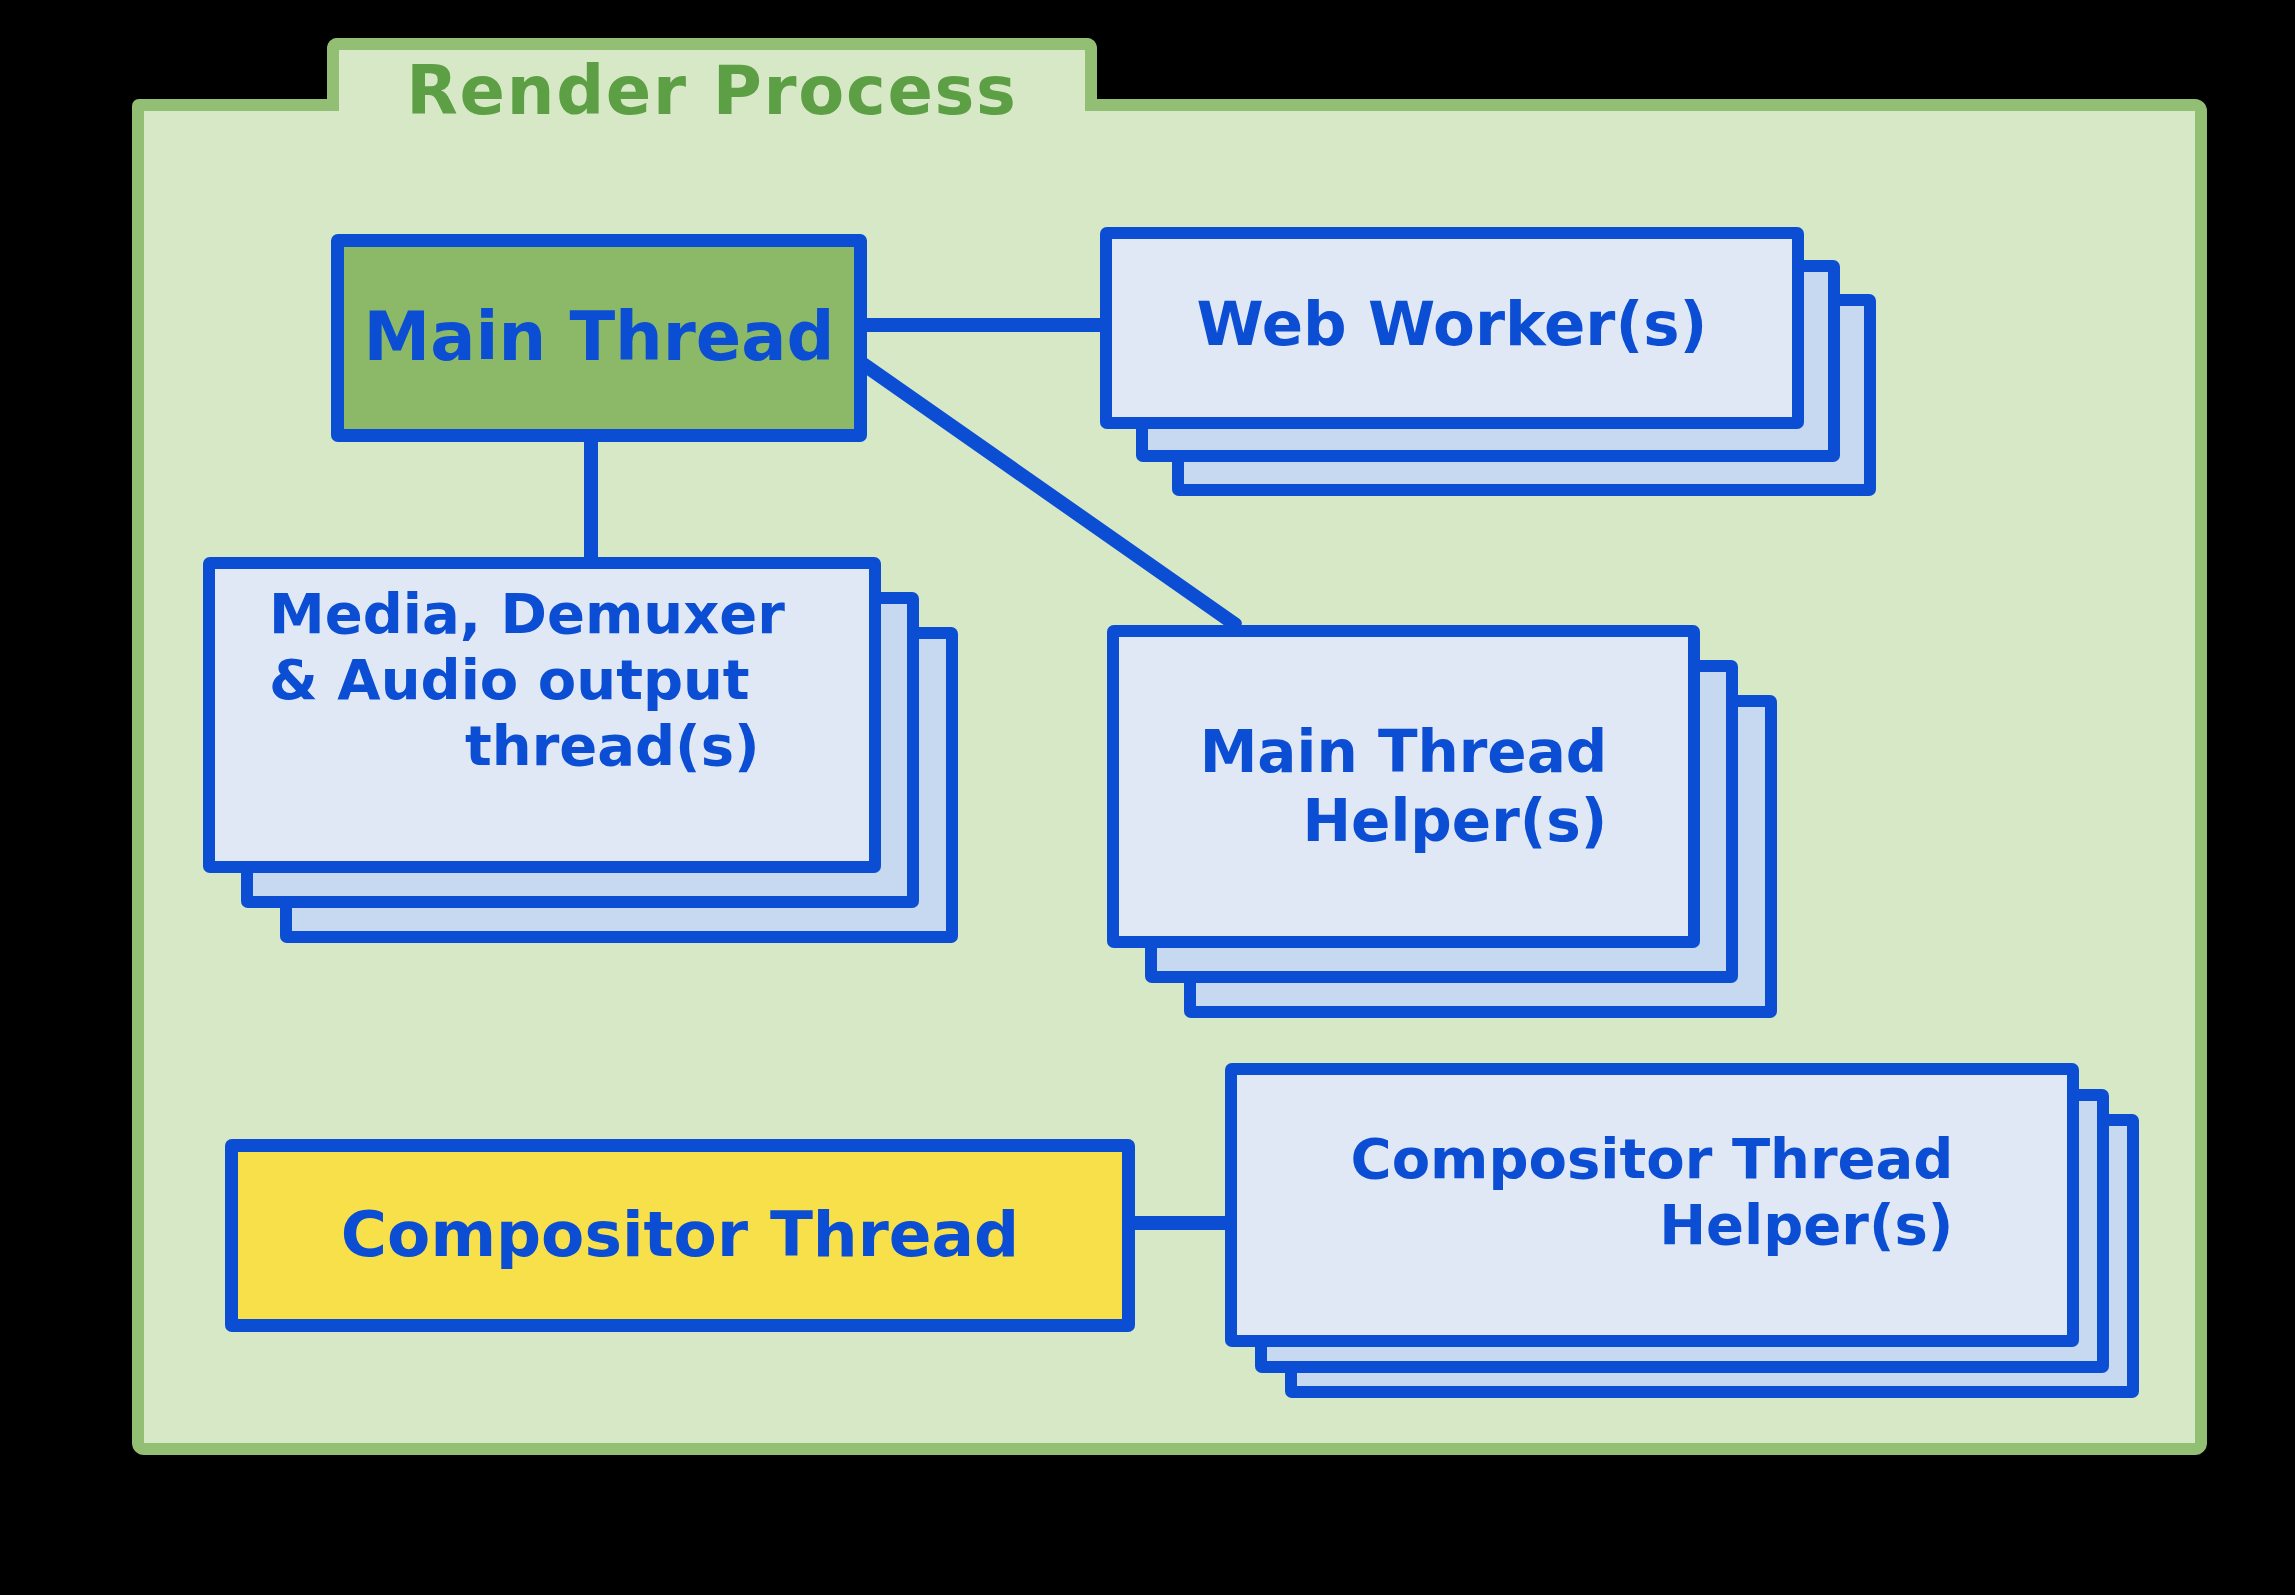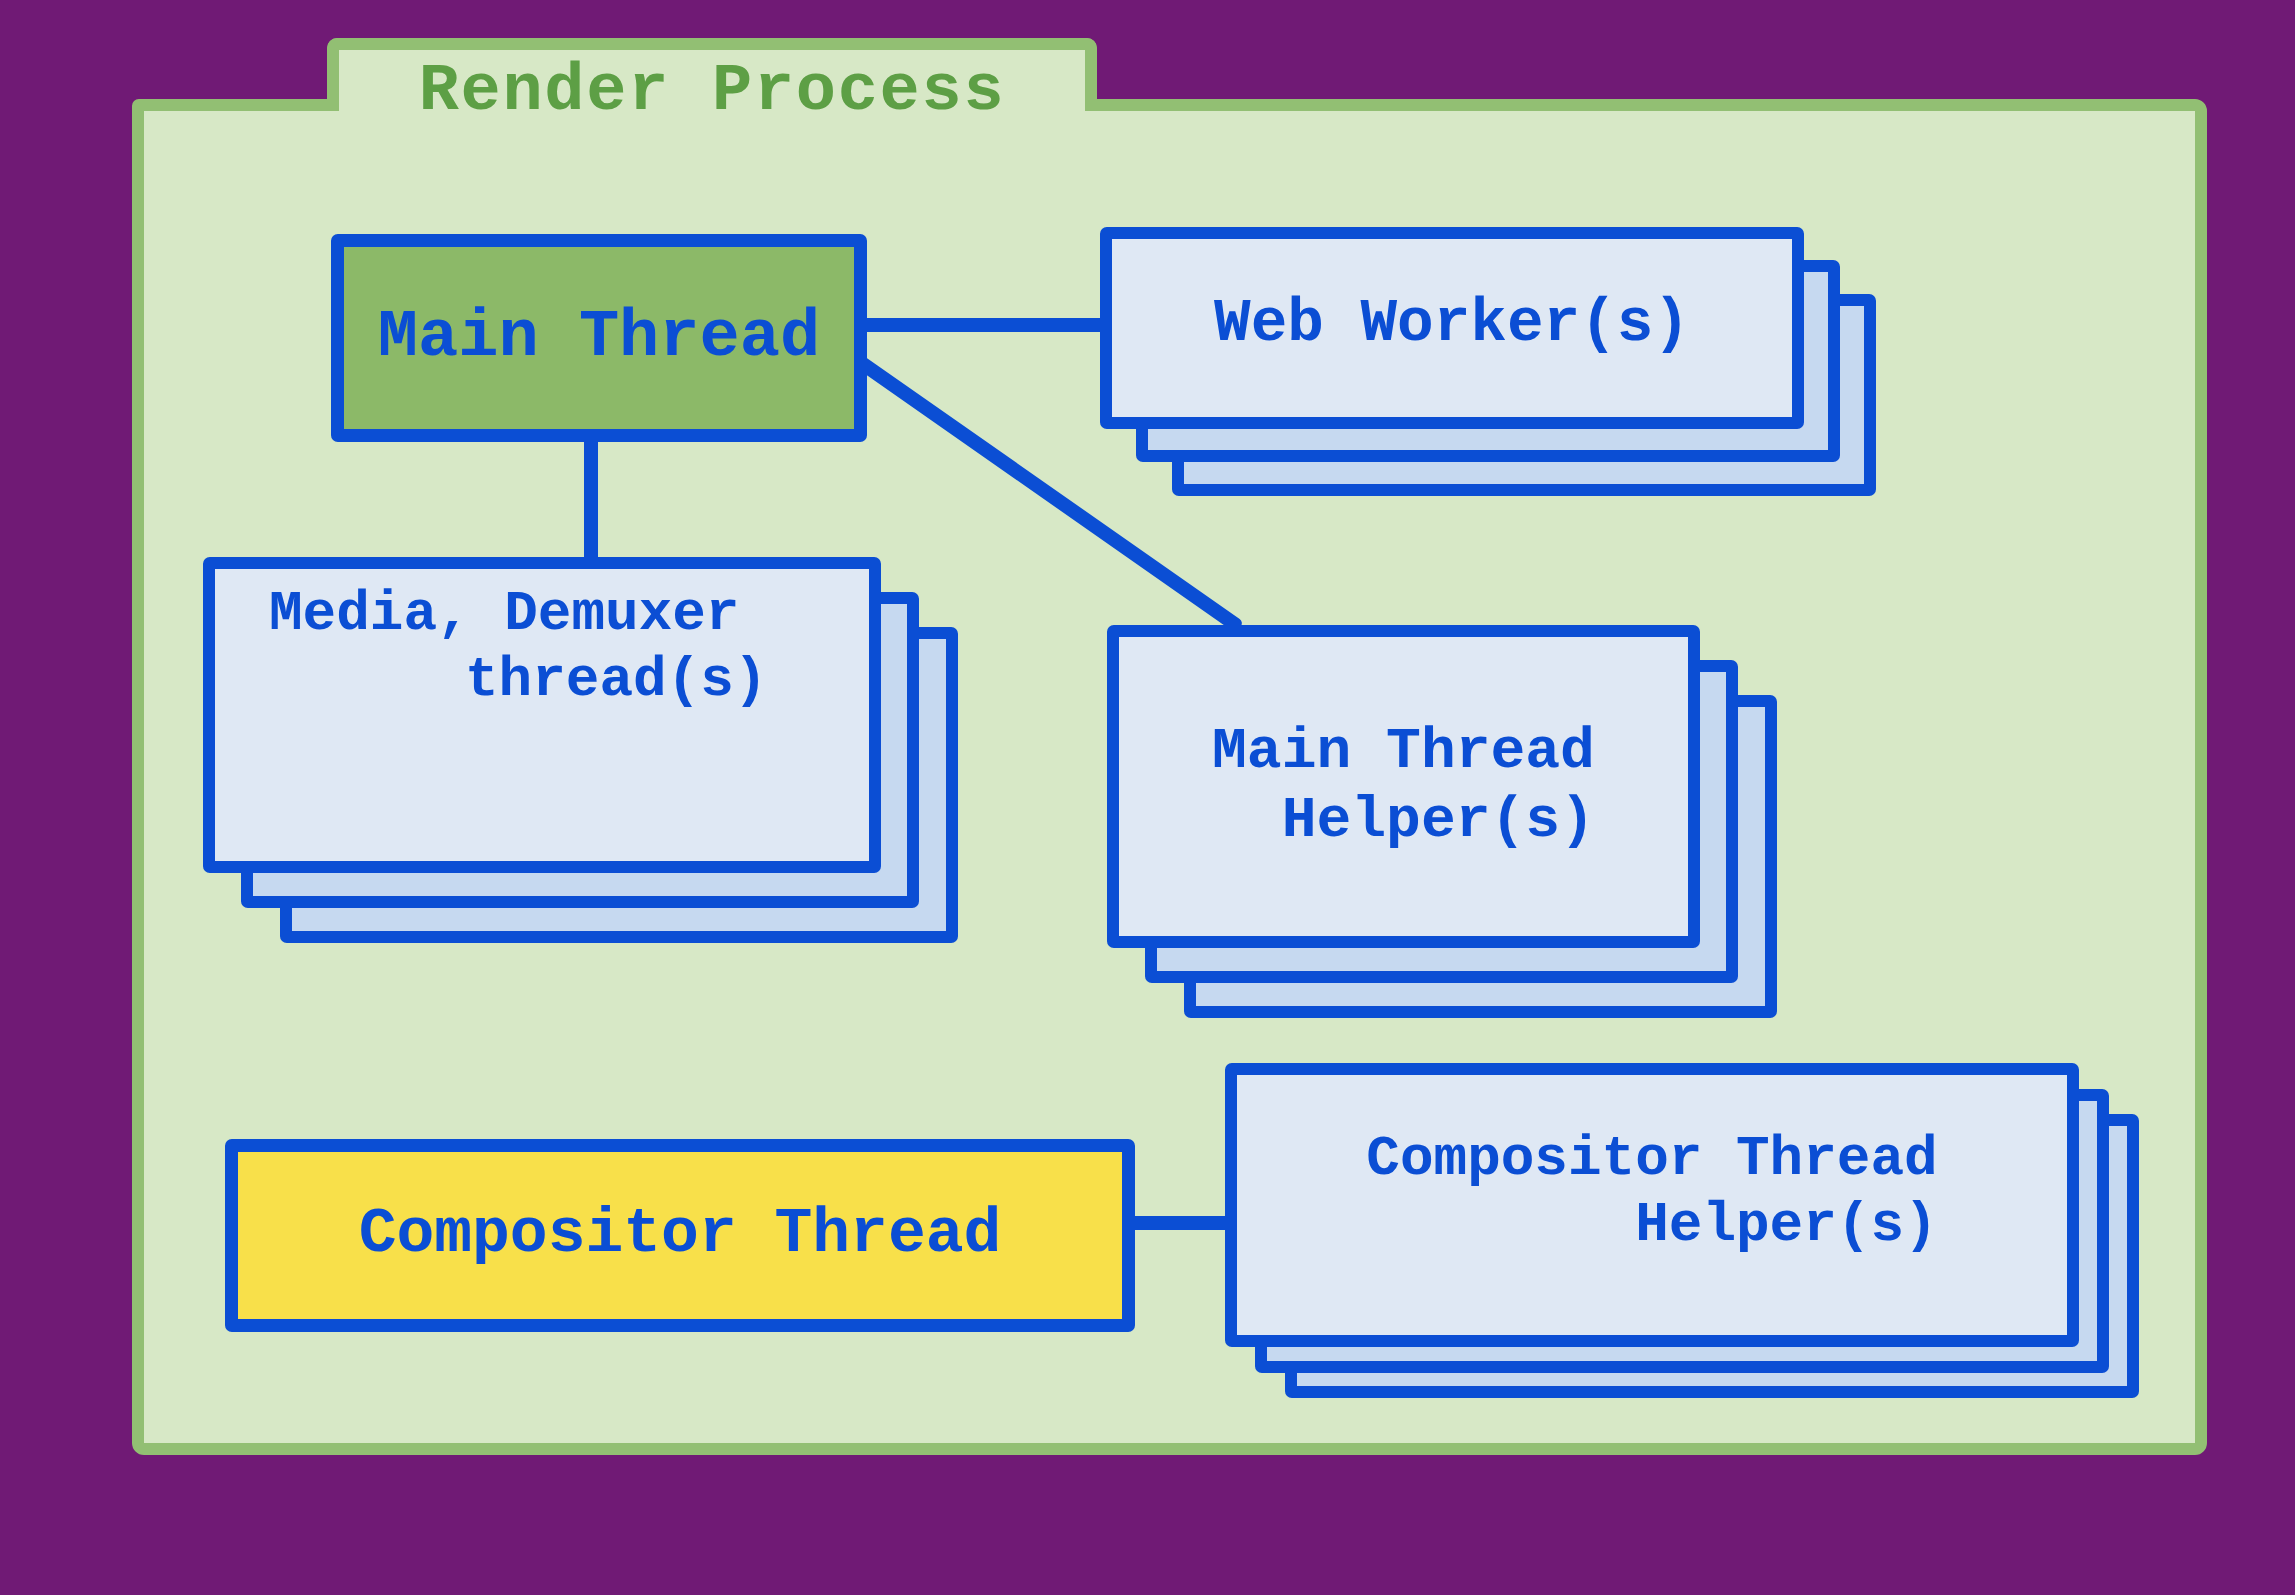--- a/index.html
+++ b/index.html
@@ -5,23 +5,22 @@
   html, body {
     margin: 0;
     padding: 0;
     background: #ffffff;
     font-family: "DejaVu Sans", "Liberation Sans", sans-serif;
   }
   .stage {
     position: relative;
     width: 2295px;
     height: 1595px;
-    background: #701a75;
+    background: #000000;
     overflow: hidden;
-    font-family: Liberation Mono, monospace;
   }
   
   .folder-body {
     position: absolute;
     left: 132px; top: 99px;
     width: 2075px; height: 1356px;
     box-sizing: border-box;
     background: #d7e8c6;
     border: 12px solid #92bf73;
     border-radius: 6.8px 12px 12px 12px;
@@ -160,20 +159,21 @@
       <div class="lbl lbl-web-workers">Web Worker(s)</div>
     </div>
   </div>
 
   <div class="stack stack-media">
     <div class="card back b2"></div>
     <div class="card back b1"></div>
     <div class="card front">
       <div class="lbl lbl-media">
         <div>Media, Demuxer</div>
+        <div>&amp; Audio output</div>
         <div class="indent">thread(s)</div>
       </div>
     </div>
   </div>
 
   <div class="stack stack-mt-helpers">
     <div class="card back b2"></div>
     <div class="card back b1"></div>
     <div class="card front">
       <div class="lbl lbl-mt-helpers">

